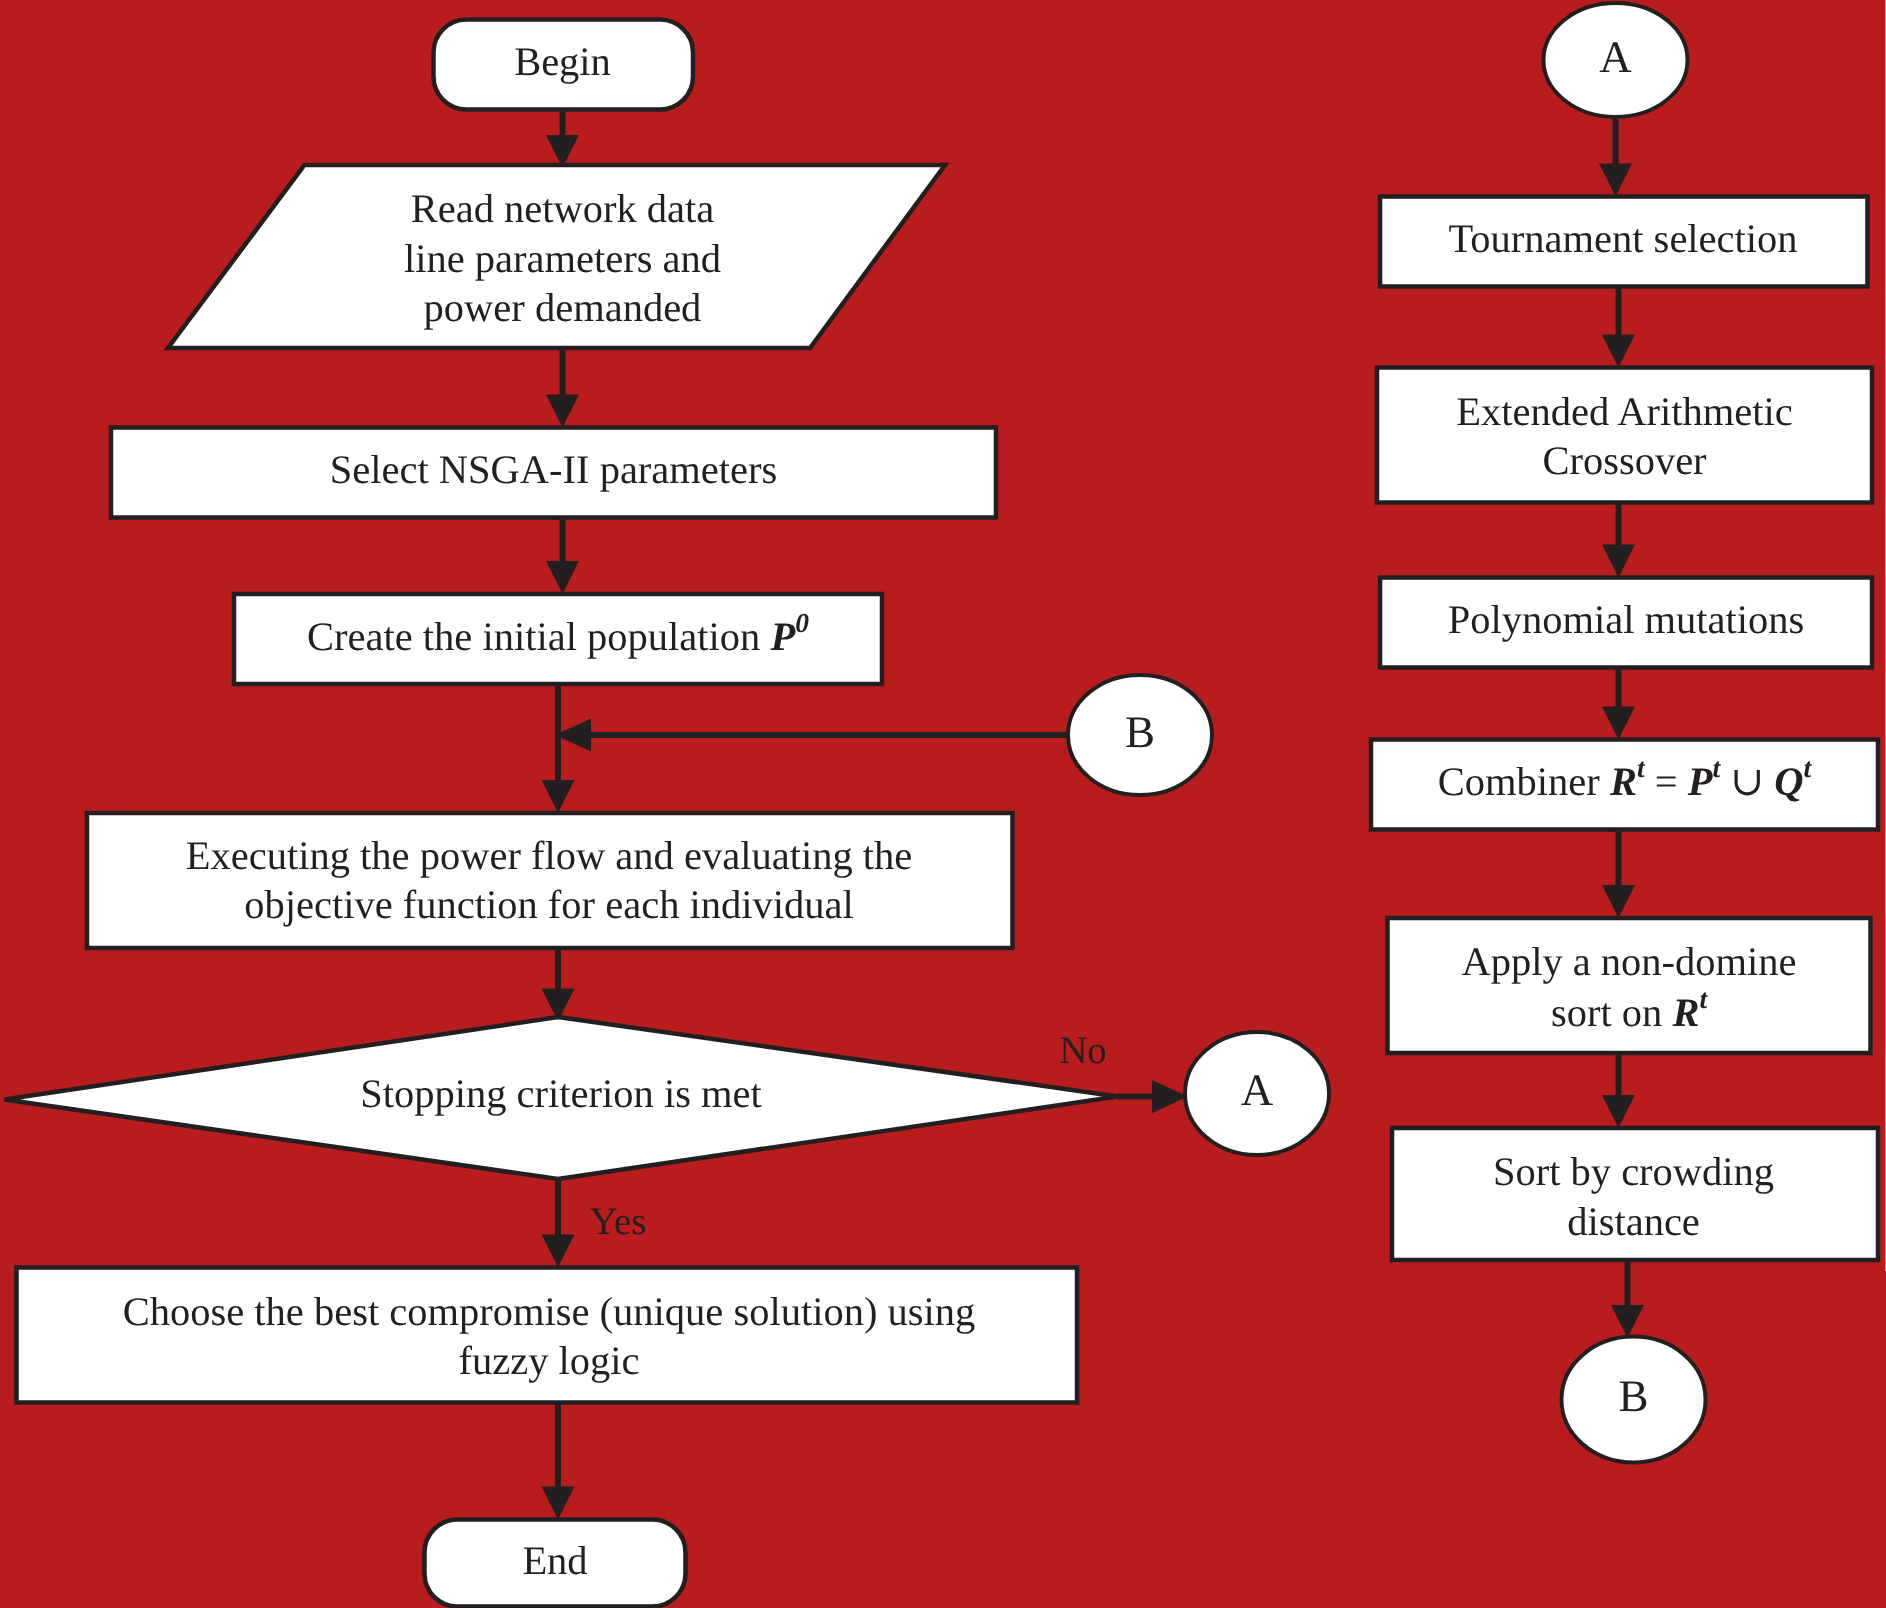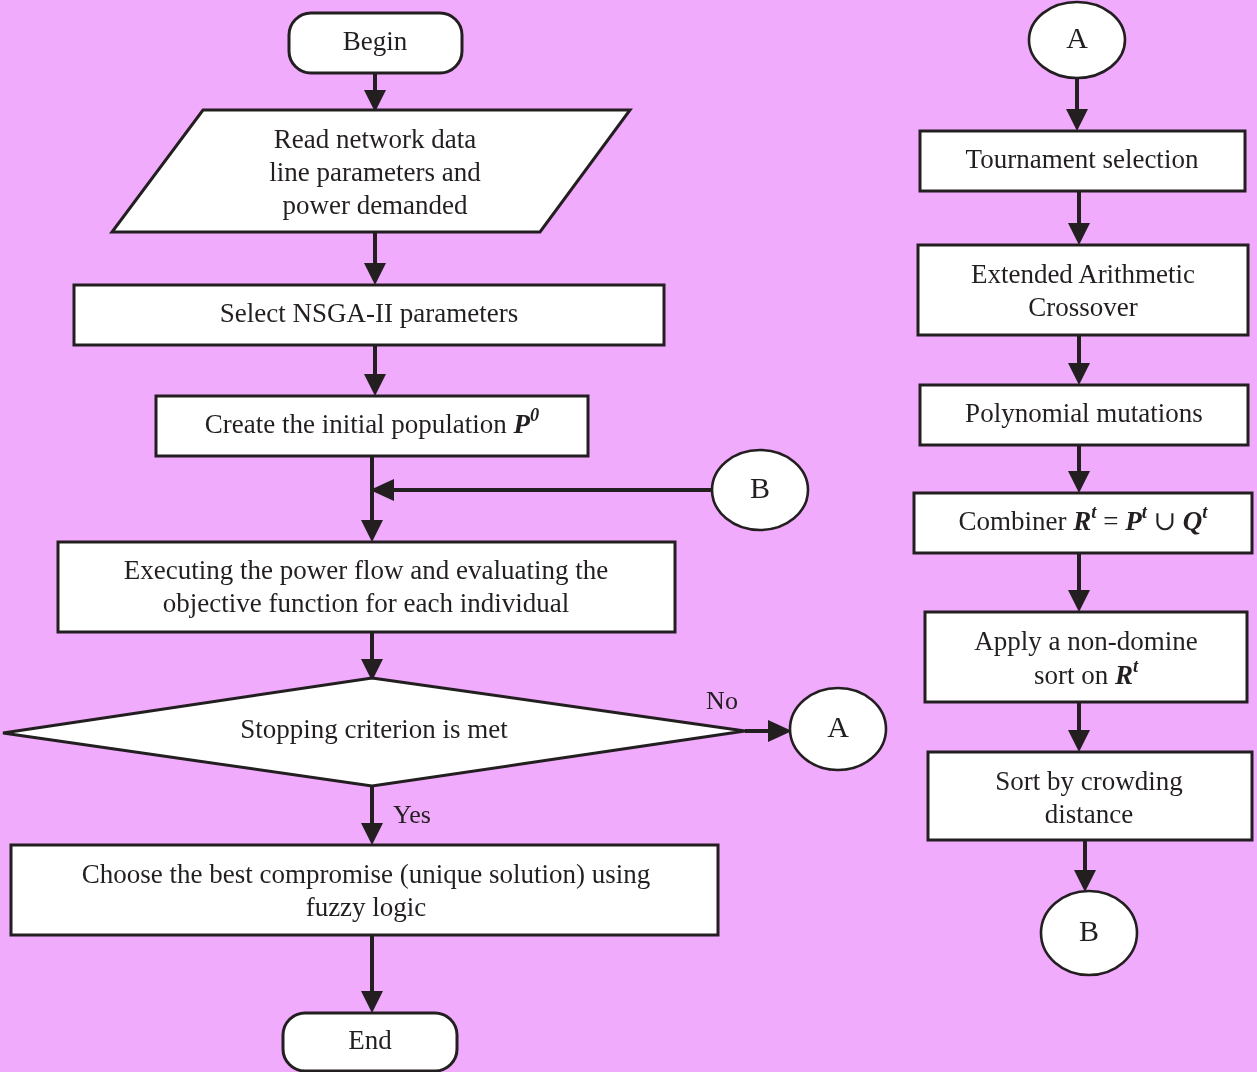--- a/index.html
+++ b/index.html
@@ -5,21 +5,21 @@
 <style>
   html, body {
     margin: 0;
     padding: 0;
     background: #ffffff;
   }
   #stage {
     position: relative;
     width: 1257px;
     height: 1072px;
-    background: #f0abfc;
+    background: #b91c1c;
     font-family: "Liberation Serif", "DejaVu Serif", serif;
     overflow: hidden;
   }
   svg#flow {
     position: absolute;
     top: 0;
     left: 0;
     width: 1257px;
     height: 1072px;
   }

